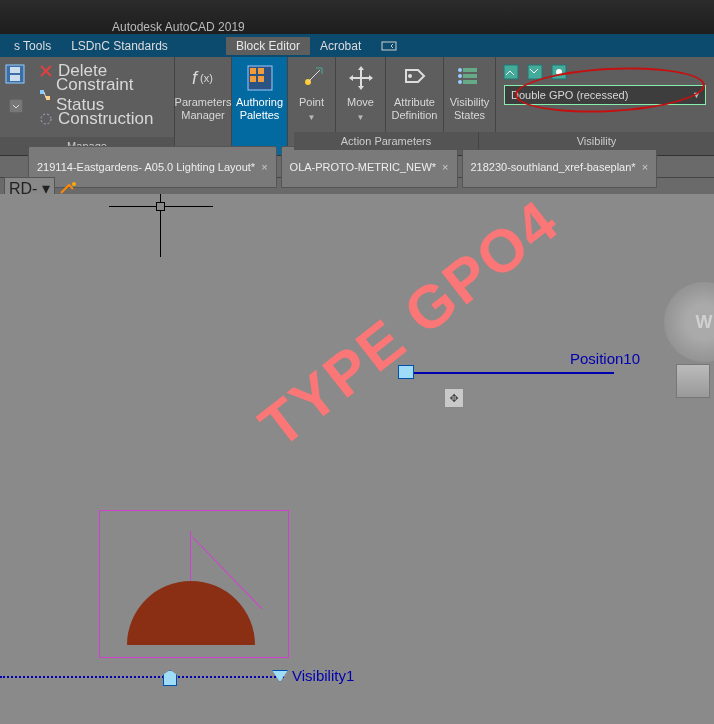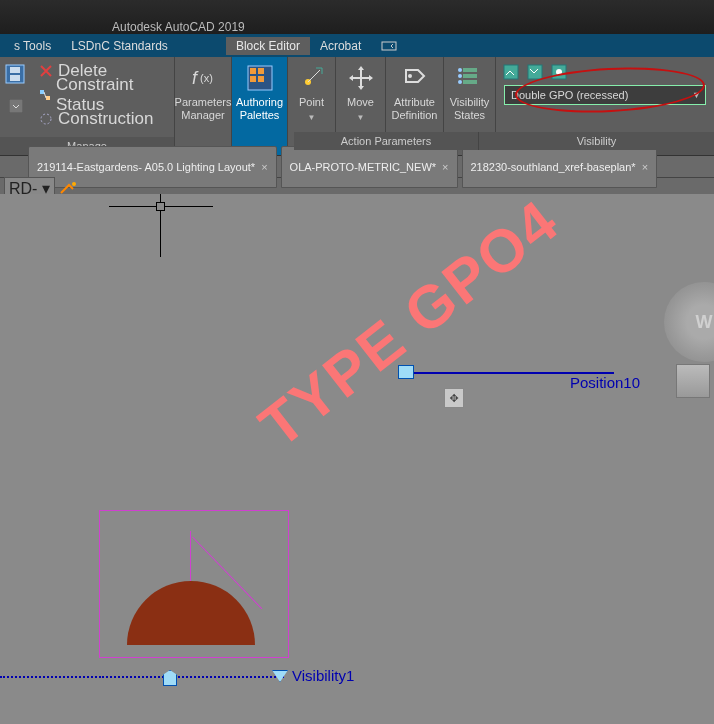--- a/index.html
+++ b/index.html
@@ -39,21 +39,21 @@
 .toolrow { height:22px; background:#6a6a6a; display:flex; align-items:center; padding-left:4px; border-bottom:1px solid #444; }
 .toolsel { background:#888; color:#222; font-size:16px; padding:1px 4px; border:1px solid #555; }
 .toolico { width:20px; height:16px; margin-left:4px; }
 .canvas { position:absolute; top:194px; left:0; right:0; bottom:0; background:#8a8a8a; }
 .crosshair-v { position:absolute; left:160px; top:0; width:1px; height:63px; background:#000; }
 .crosshair-h { position:absolute; left:109px; top:12px; width:104px; height:1px; background:#000; }
 .crosshair-box { position:absolute; left:156px; top:8px; width:9px; height:9px; border:1px solid #000; background:#8a8a8a; }
 .watermark { position:absolute; left:230px; top:95px; color:#fb7676; font-size:60px; font-weight:600; transform:rotate(-38deg); letter-spacing:2px; pointer-events:none; }
 .posgrip { position:absolute; left:398px; top:171px; width:16px; height:14px; background:#9fdcf8; border:1px solid #0050b0; }
 .pos-line { position:absolute; left:414px; top:178px; width:200px; height:2px; background:#0000b0; }
-.pos-label { position:absolute; left:568px; top:180px; color:#0000b0; font-size:15px; background:#8a8a8a; padding:0 2px; }
+.pos-label { position:absolute; left:568px; top:156px; color:#0000b0; font-size:15px; background:#8a8a8a; padding:0 2px; }
 .movegizmo { position:absolute; left:444px; top:194px; width:20px; height:20px; border:1px solid #888; background:#c9c9c9; display:flex; align-items:center; justify-content:center; font-size:11px; color:#444; }
 .selbox { position:absolute; left:99px; top:316px; width:190px; height:148px; border:1px solid #d040d0; }
 .vis-line { position:absolute; left:99px; top:482px; width:185px; border-top:2px dotted #0000b0; }
 .vis-line2 { position:absolute; left:0px; top:482px; width:97px; border-top:2px dotted #0000b0; }
 .vis-grip { position:absolute; left:163px; top:476px; width:14px; height:16px; background:#9fdcf8; border:1px solid #0050b0; clip-path:polygon(50% 0,100% 30%,100% 100%,0 100%,0 30%); }
 .vis-tri { position:absolute; left:272px; top:476px; width:16px; height:12px; background:#9fdcf8; border:1px solid #0050b0; clip-path:polygon(0 0,100% 0,50% 100%); }
 .vis-label { position:absolute; left:264px; top:473px; color:#0000b0; font-size:15px; padding-left:28px; }
 .semi { position:absolute; left:127px; top:387px; width:128px; height:64px; background:#8a2f13; border-radius:64px 64px 0 0; }
 .ray1 { position:absolute; left:190px; top:337px; width:1px; height:52px; background:#d040d0; }
 .ray2 { position:absolute; left:192px; top:343px; width:1px; height:100px; background:#d040d0; transform:rotate(-44deg); transform-origin:top; }

